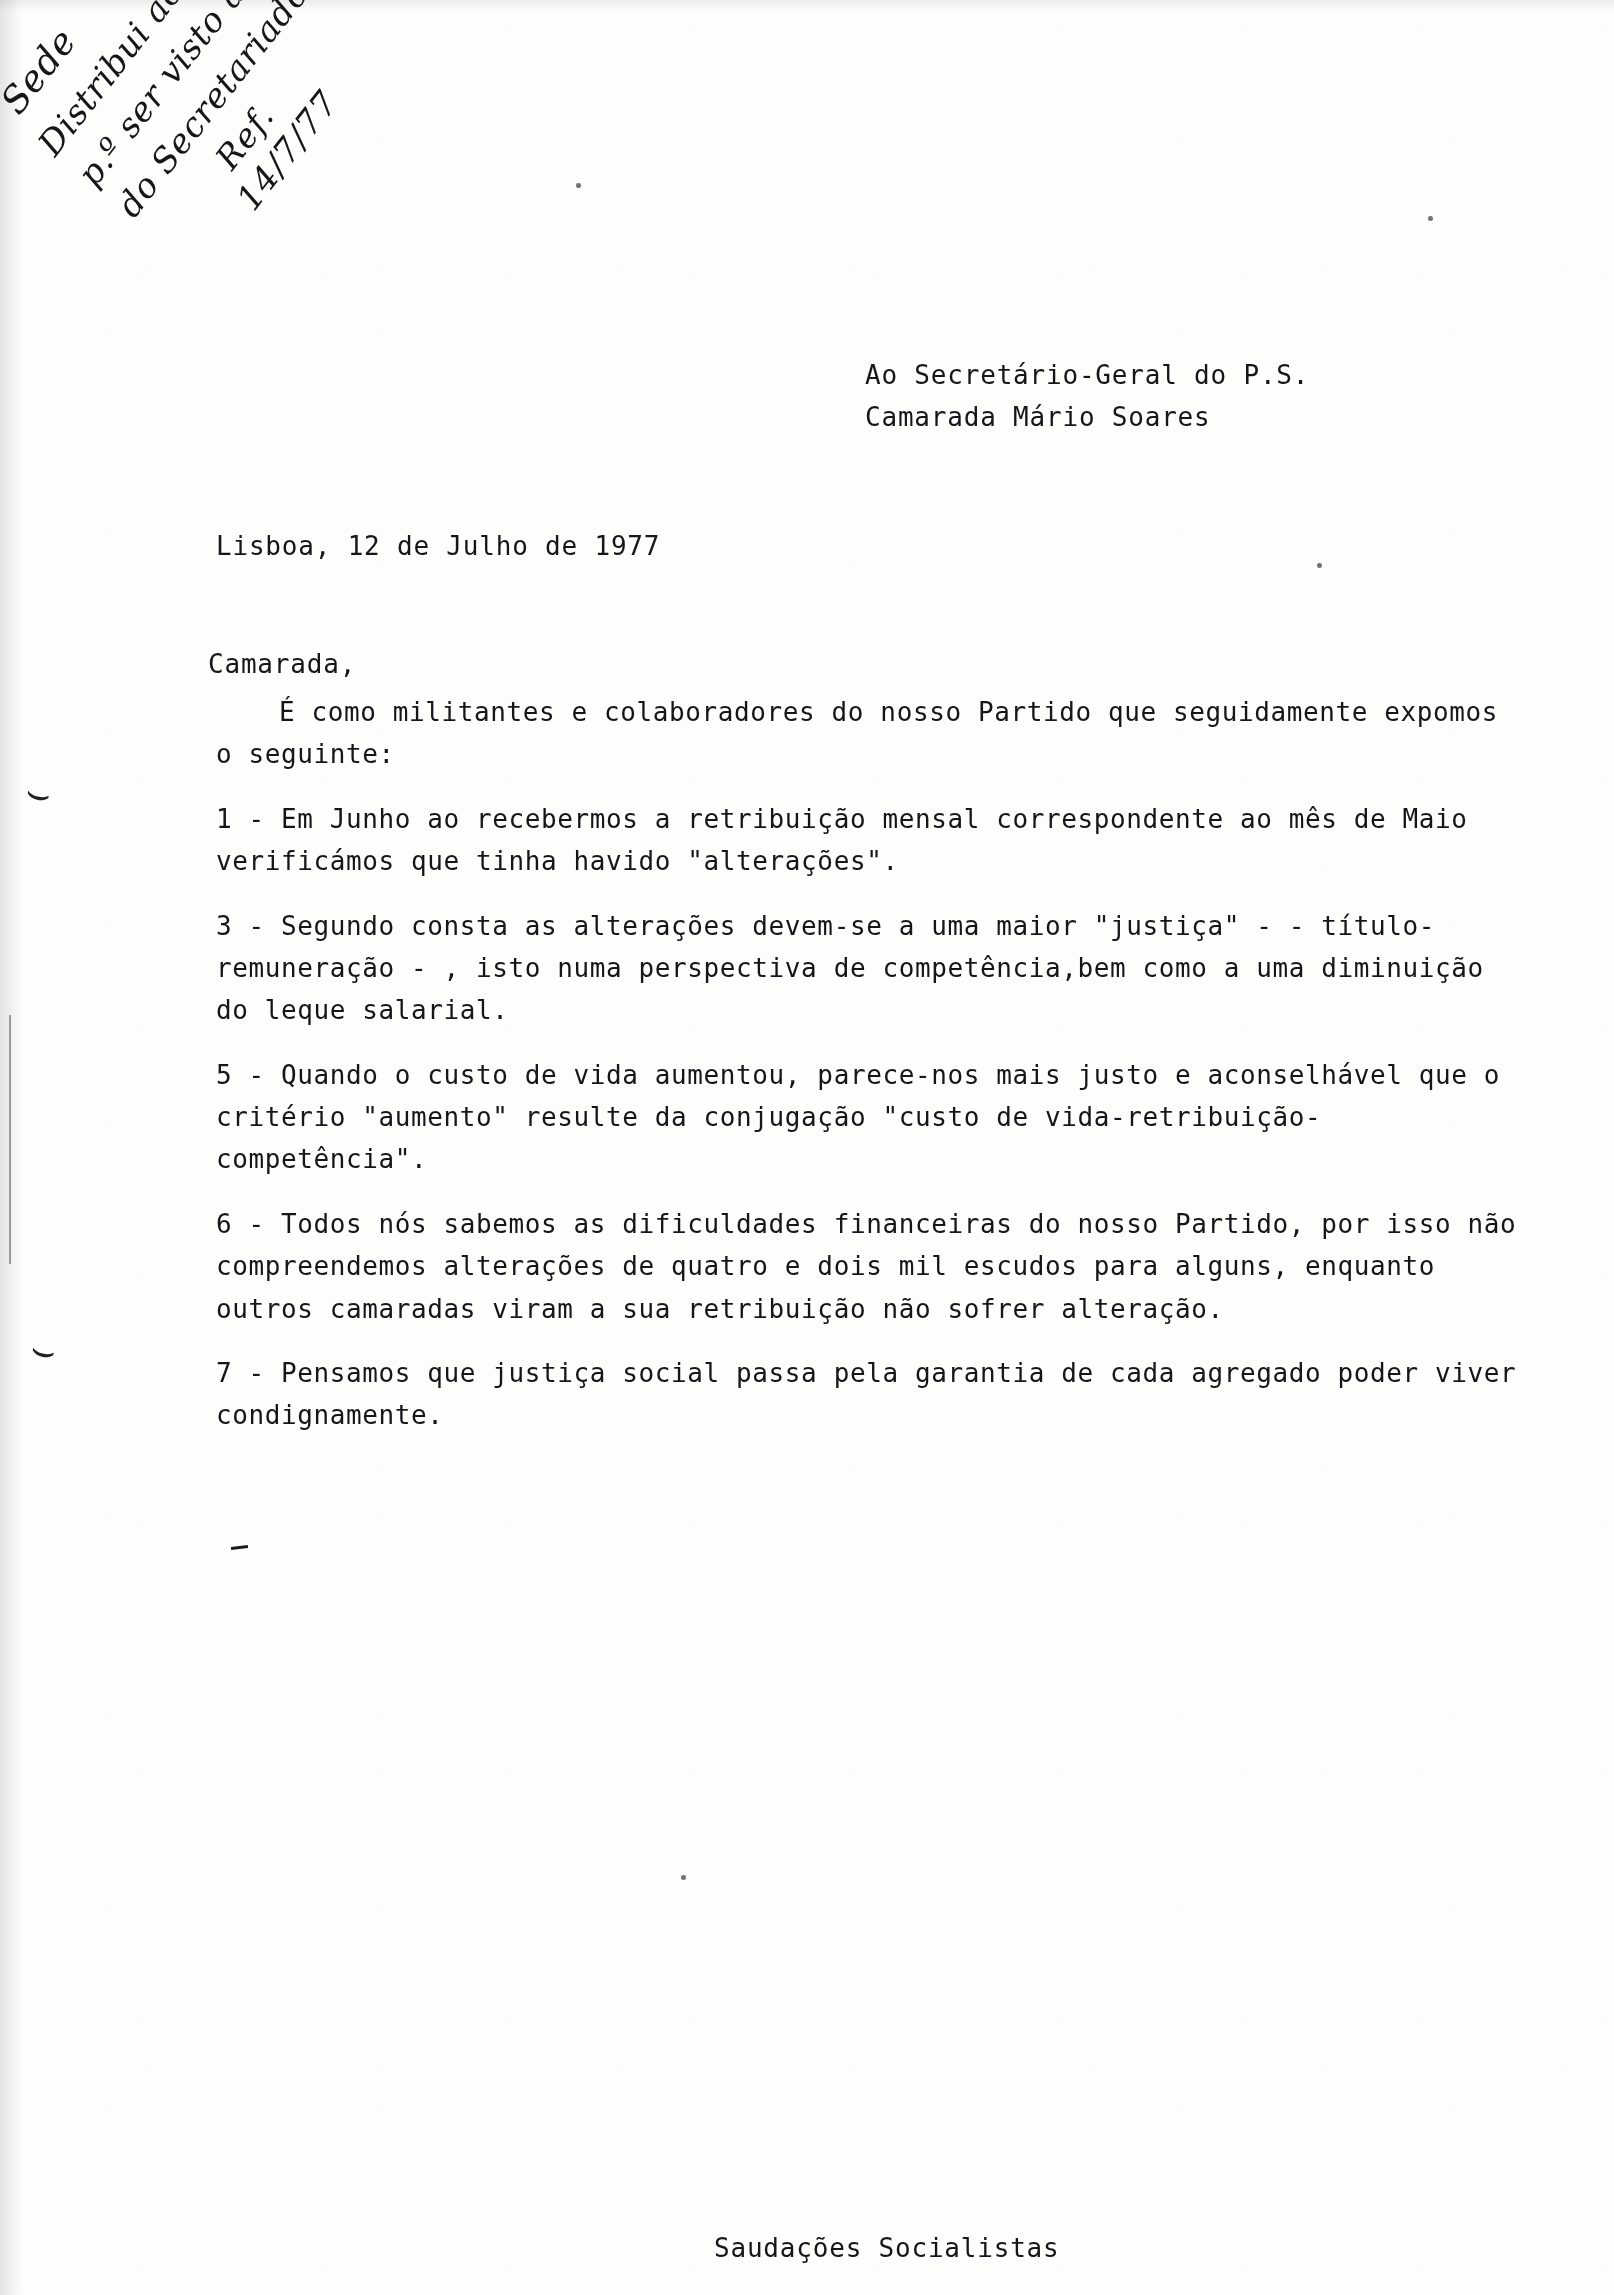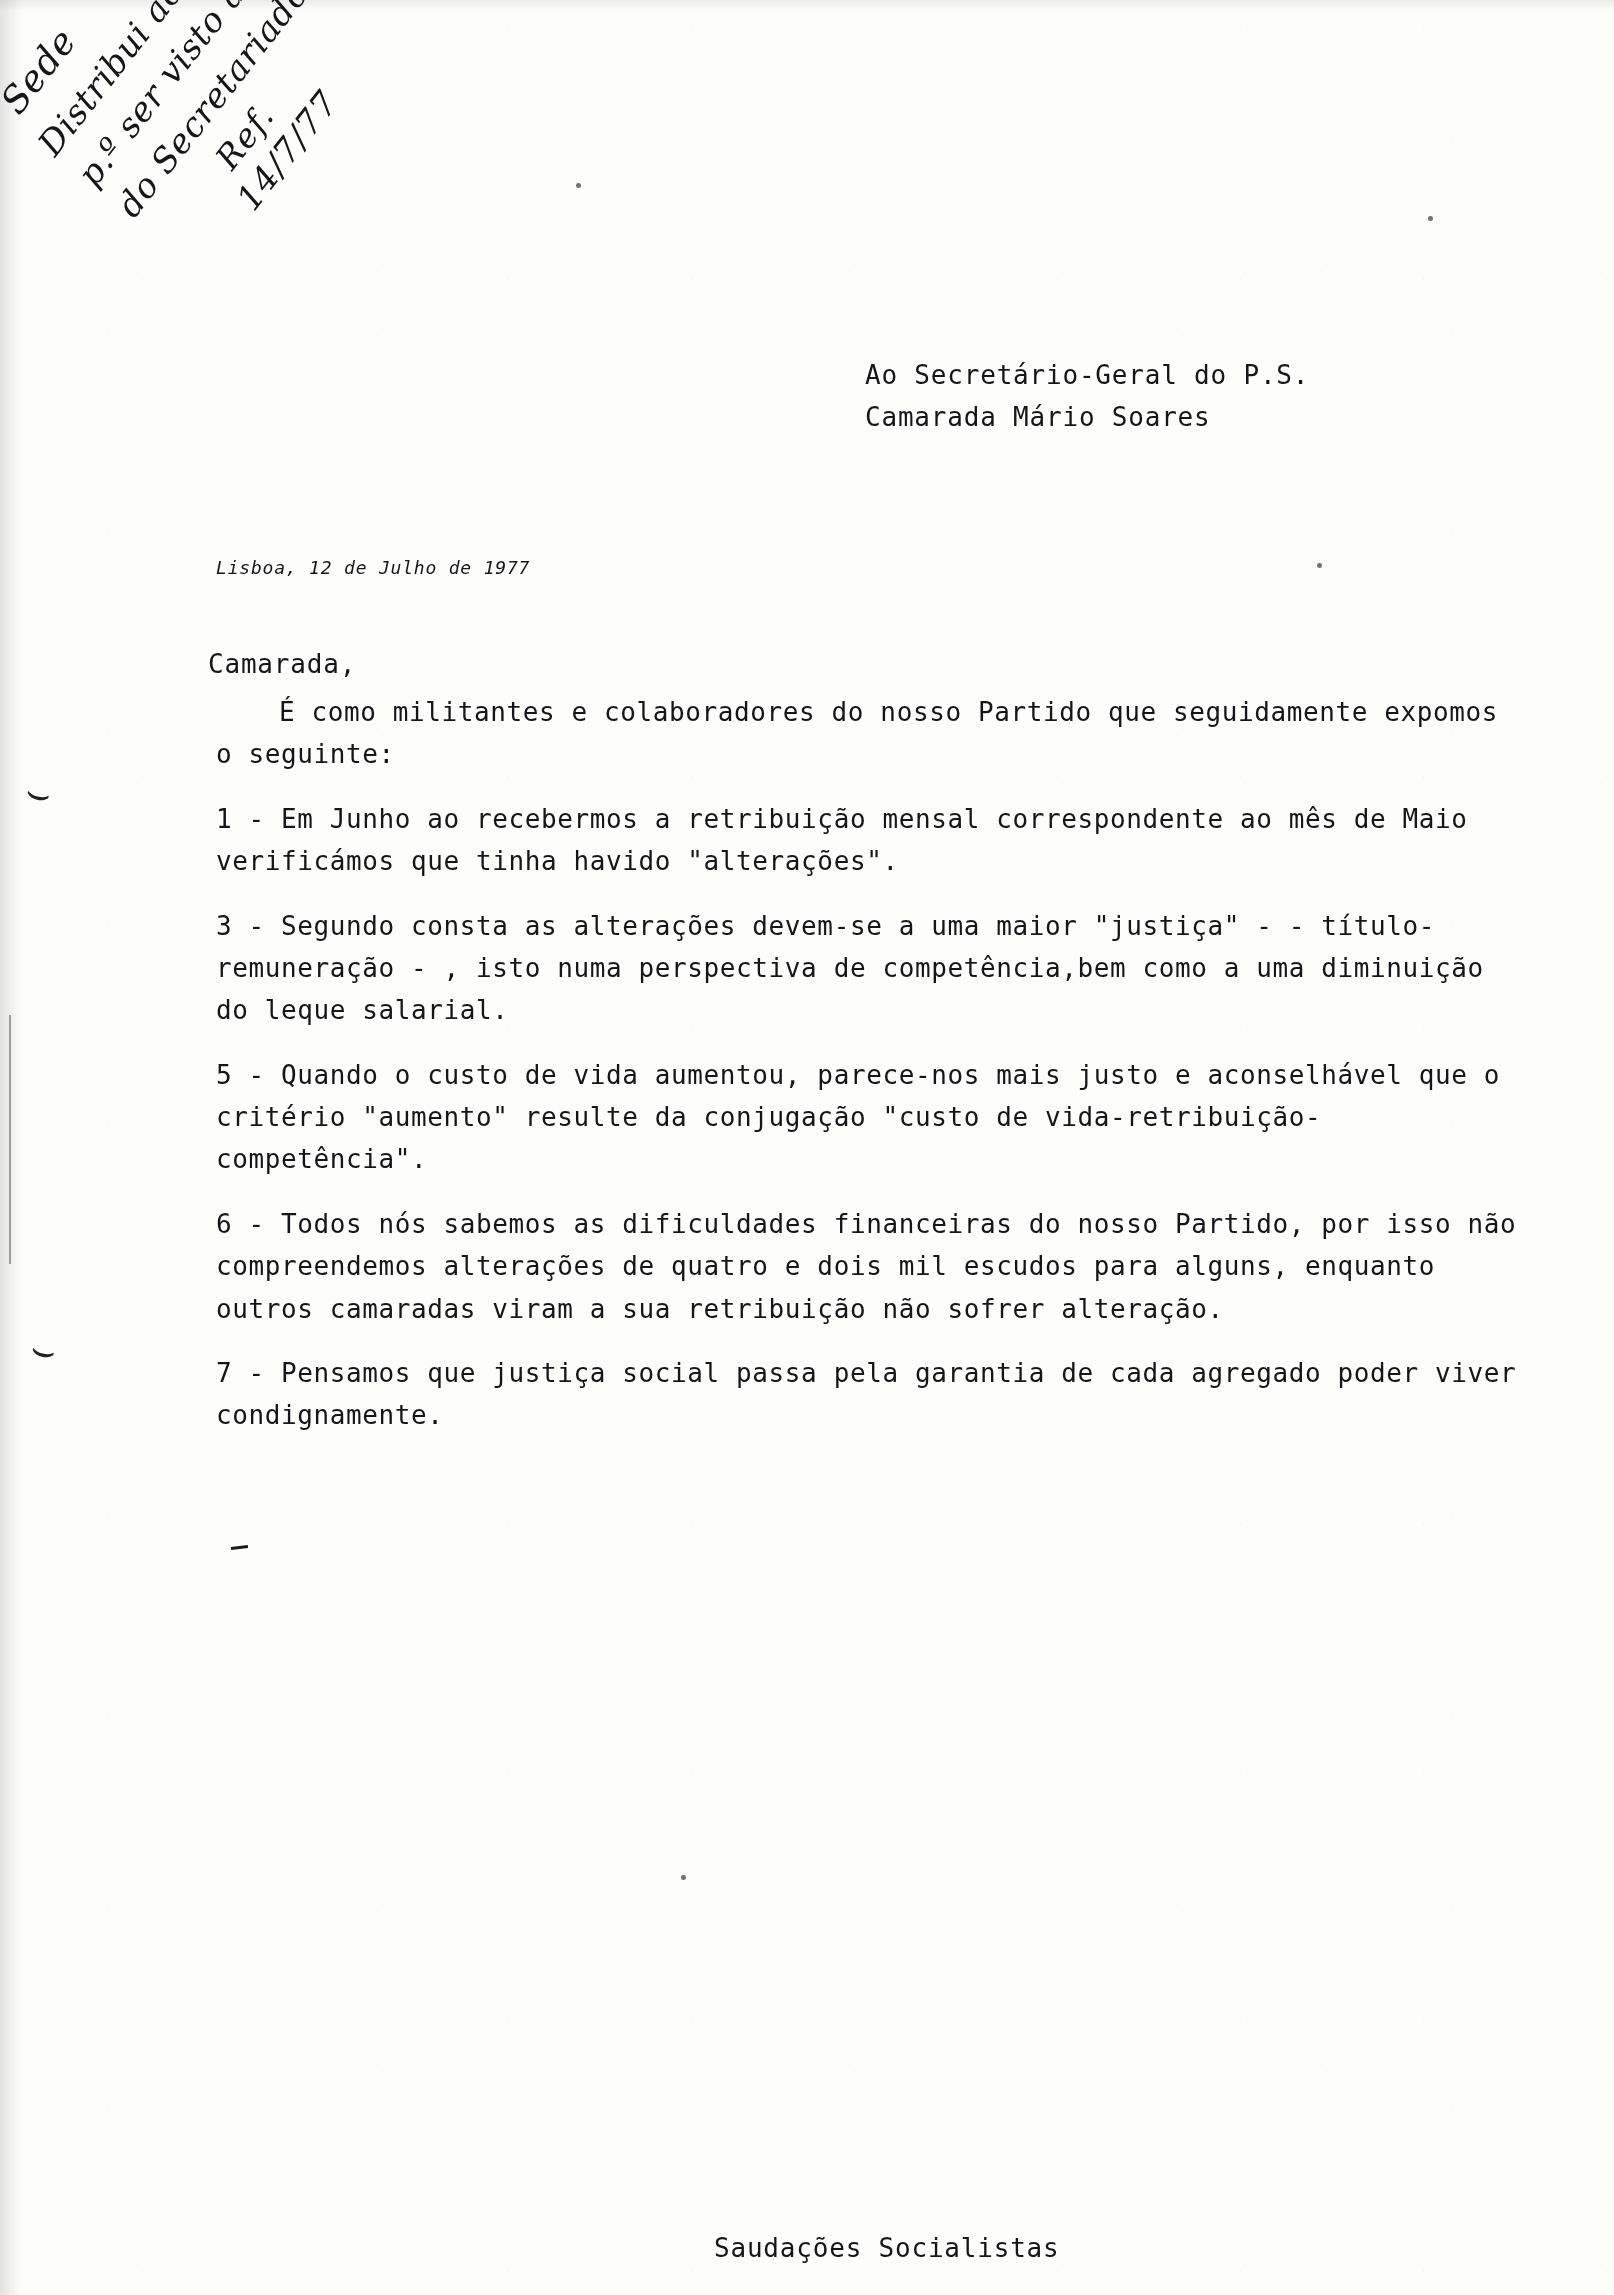--- a/index.html
+++ b/index.html
@@ -100,24 +100,23 @@
     left: 865px;
     top: 354px;
     font-size: 26px;
     line-height: 1.62;
     letter-spacing: 0.8px;
     white-space: pre-line;
   }
   .dateline {
     position: absolute;
     left: 216px;
-    top: 557px;
-    font-size: 18px;
-    letter-spacing: 0.8px;
-    font-style: italic;
+    top: 531px;
+    font-size: 26px;
+    letter-spacing: 0.8px;
   }
   .salutation {
     position: absolute;
     left: 208px;
     top: 649px;
     font-size: 26px;
     letter-spacing: 0.8px;
   }
   .body {
     position: absolute;

